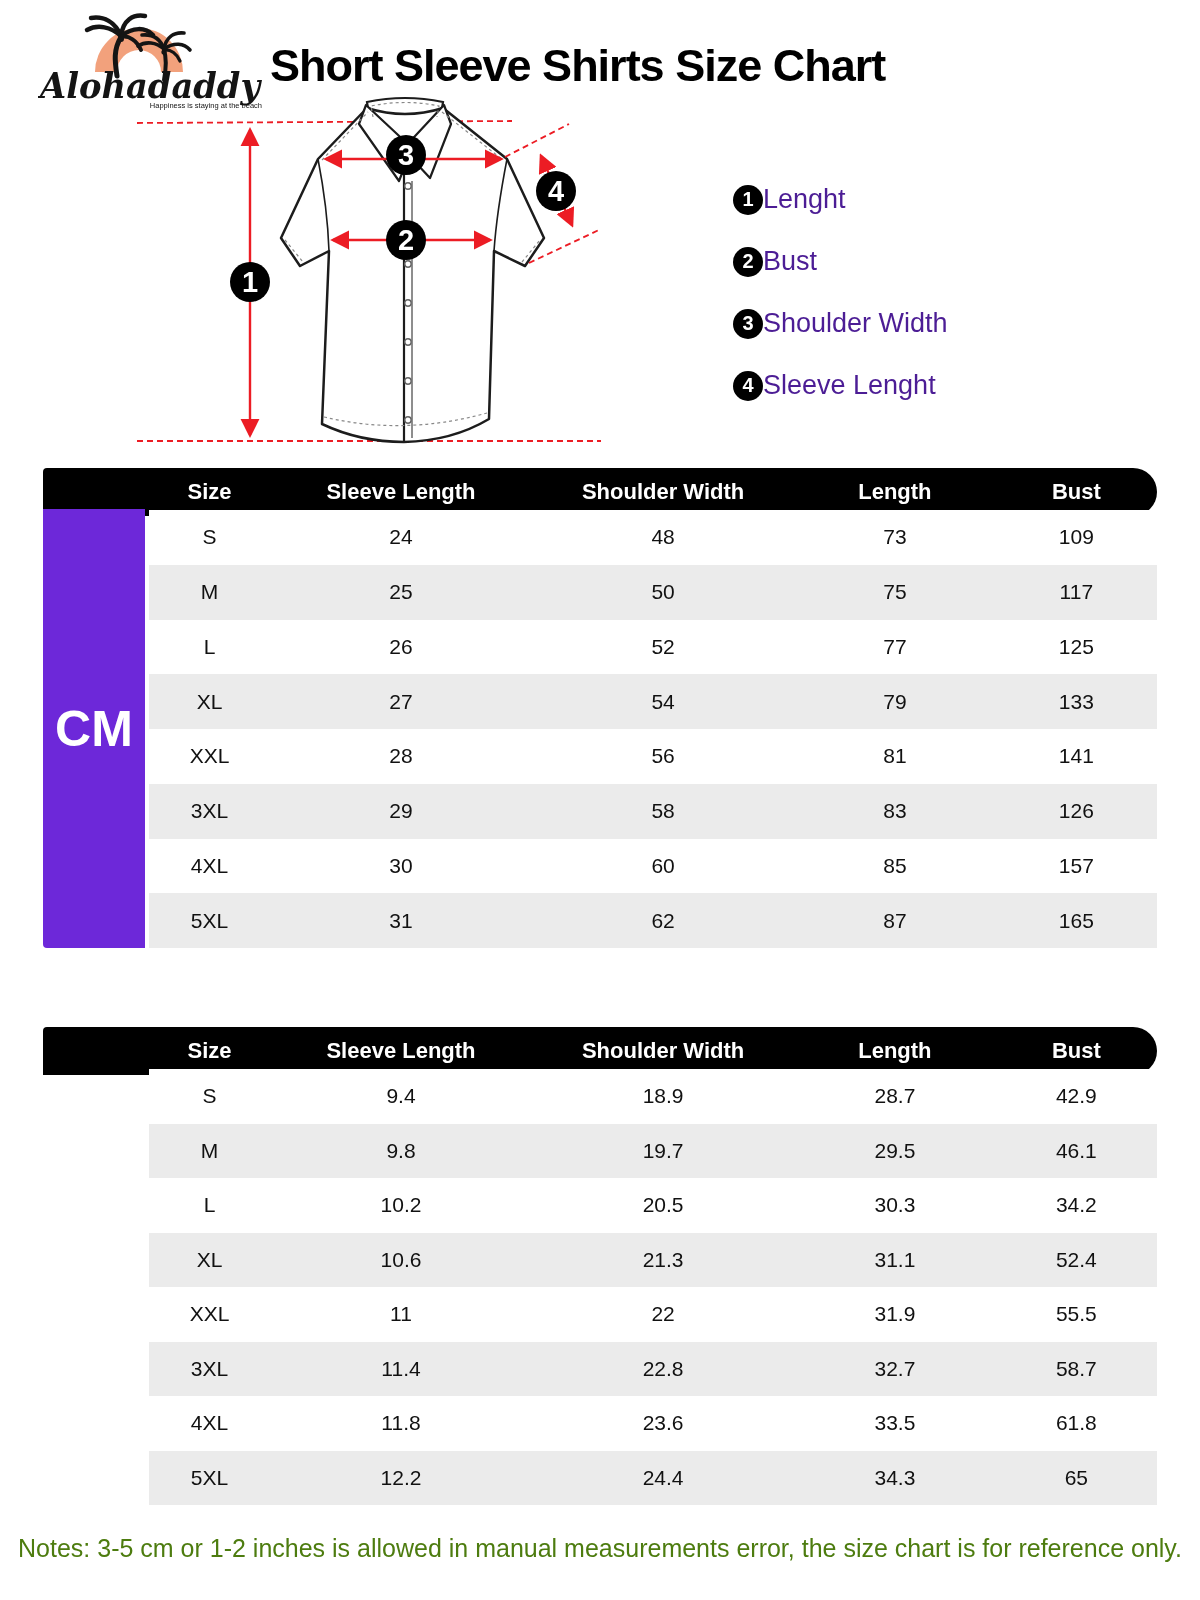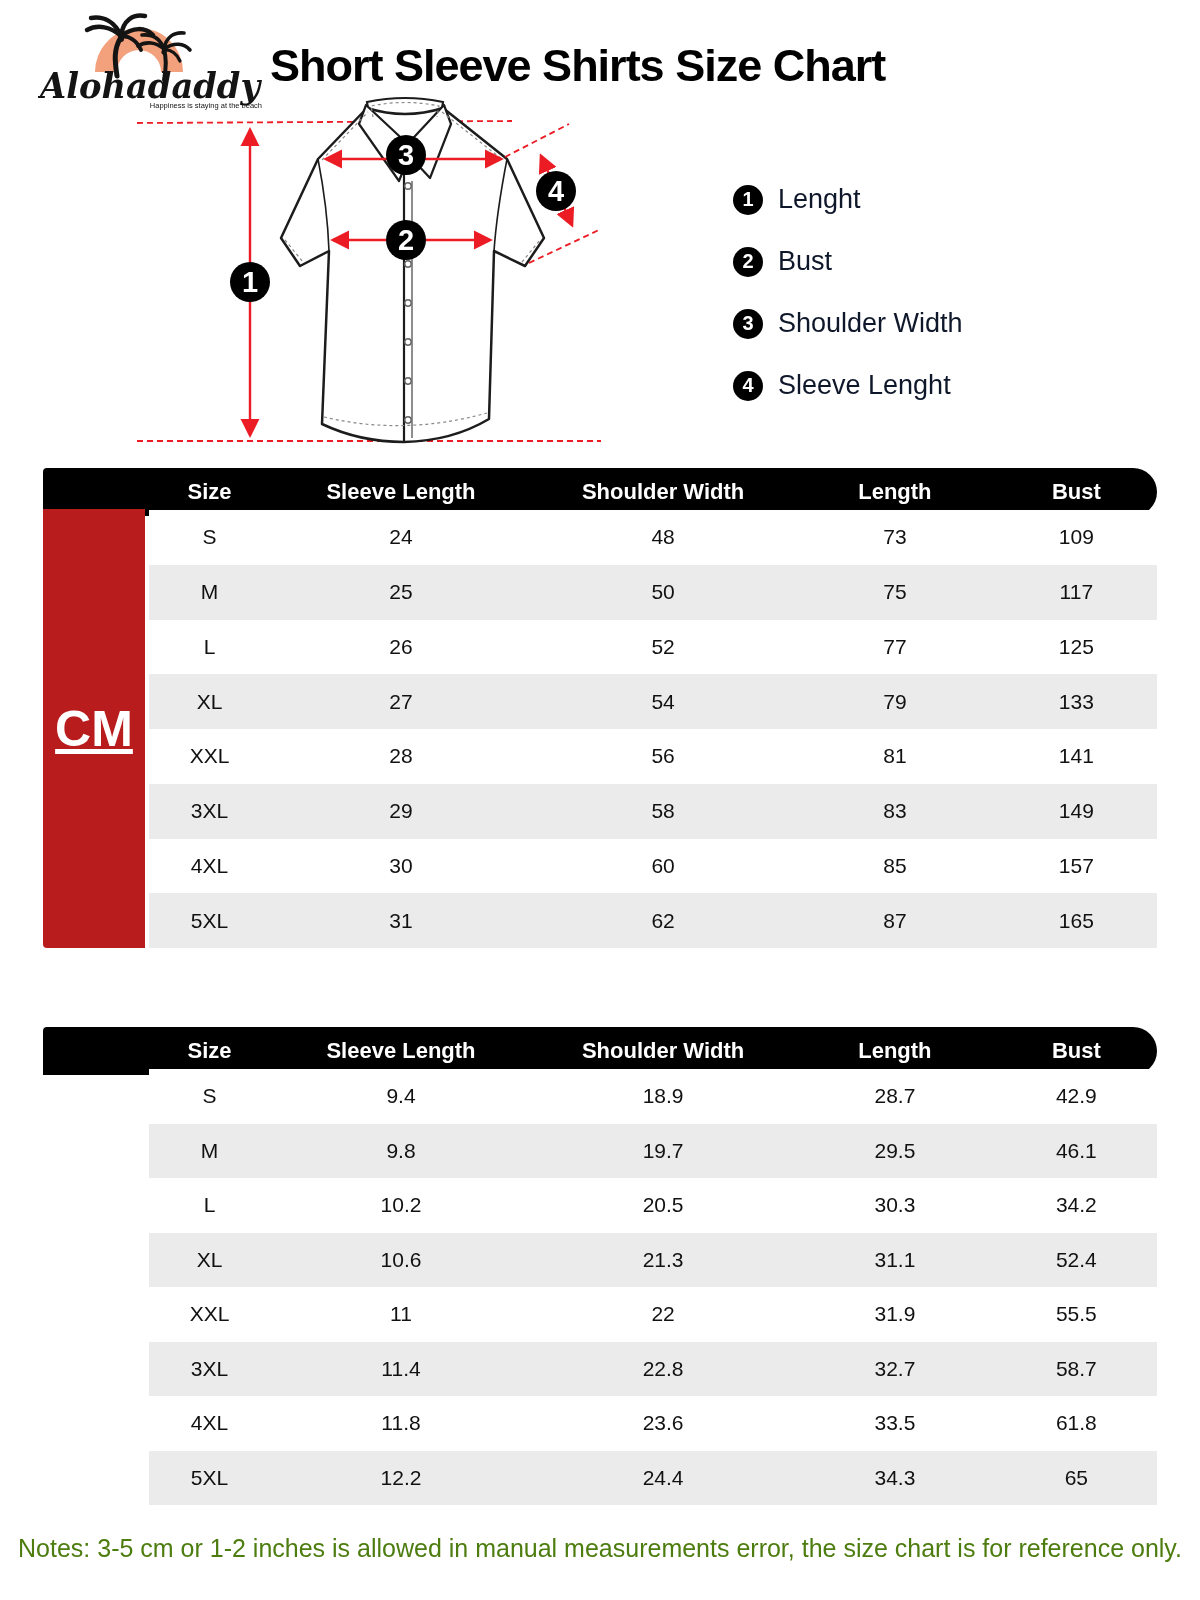--- a/index.html
+++ b/index.html
@@ -10,31 +10,31 @@
   
   .page-title{top:40px;left:270px;width:760px;text-align:left;
     font-size:45px;font-weight:bold;letter-spacing:-1px;color:#000;white-space:nowrap;}
   .logo{top:6px;left:38px;width:228px;height:106px;}
 
   
   .legend{top:184px;left:733px;display:flex;flex-direction:column;gap:31px;}
   .legend-item{display:flex;align-items:center;}
   .lnum{width:30px;height:30px;border-radius:50%;background:#000;color:#fff;
     font-weight:bold;font-size:20px;display:flex;align-items:center;justify-content:center;flex:0 0 30px;}
-  .llabel{font-size:27px;margin-left:15px;color:#0f172a;}
+  .llabel{font-size:27px;color:#4c1d95;}
 
   
   .size-table{left:43px;width:1114px;}
   .cm-table{top:462px;height:486px;}
   .inch-table{top:1021px;height:484px;}
   .t-header{position:absolute;top:0;left:0;right:0;height:48px;background:#000;
     border-radius:4px 24px 24px 0;display:flex;align-items:center;padding-left:106px;box-sizing:border-box;margin-top:6px;}
   .t-header .cell{color:#fff;font-weight:bold;font-size:22px;}
-  .t-left{position:absolute;top:47px;left:0;bottom:0;width:102px;background:#b91c1c;
-    display:flex;align-items:center;justify-content:center;color:#fff;font-weight:bold;border-radius:0 0 0 4px;text-decoration:underline;}
+  .t-left{position:absolute;top:47px;left:0;bottom:0;width:102px;background:#6d28d9;
+    display:flex;align-items:center;justify-content:center;color:#fff;font-weight:bold;border-radius:0 0 0 4px;}
   .cm-table .t-left{font-size:50px;}
   .inch-table .t-left{font-size:40px;letter-spacing:-1px;}
   .t-rows{position:absolute;top:48px;left:106px;right:0;bottom:0;display:flex;flex-direction:column;}
   .t-row{flex:1;display:flex;align-items:center;background:#fff;}
   .t-row.alt{background:#ebebeb;}
   .cell{text-align:center;box-sizing:border-box;}
   .t-row .cell{font-size:21px;color:#111;}
   .c0{width:12%;} .c1{width:26%;} .c2{width:26%;} .c3{width:20%;} .c4{width:16%;}
 
   
@@ -205,21 +205,21 @@
         <div class="cell c1">28</div>
         <div class="cell c2">56</div>
         <div class="cell c3">81</div>
         <div class="cell c4">141</div>
       </div>
       <div class="t-row alt">
         <div class="cell c0">3XL</div>
         <div class="cell c1">29</div>
         <div class="cell c2">58</div>
         <div class="cell c3">83</div>
-        <div class="cell c4">149</div>
+        <div class="cell c4">126</div>
       </div>
       <div class="t-row">
         <div class="cell c0">4XL</div>
         <div class="cell c1">30</div>
         <div class="cell c2">60</div>
         <div class="cell c3">85</div>
         <div class="cell c4">157</div>
       </div>
       <div class="t-row alt">
         <div class="cell c0">5XL</div>

